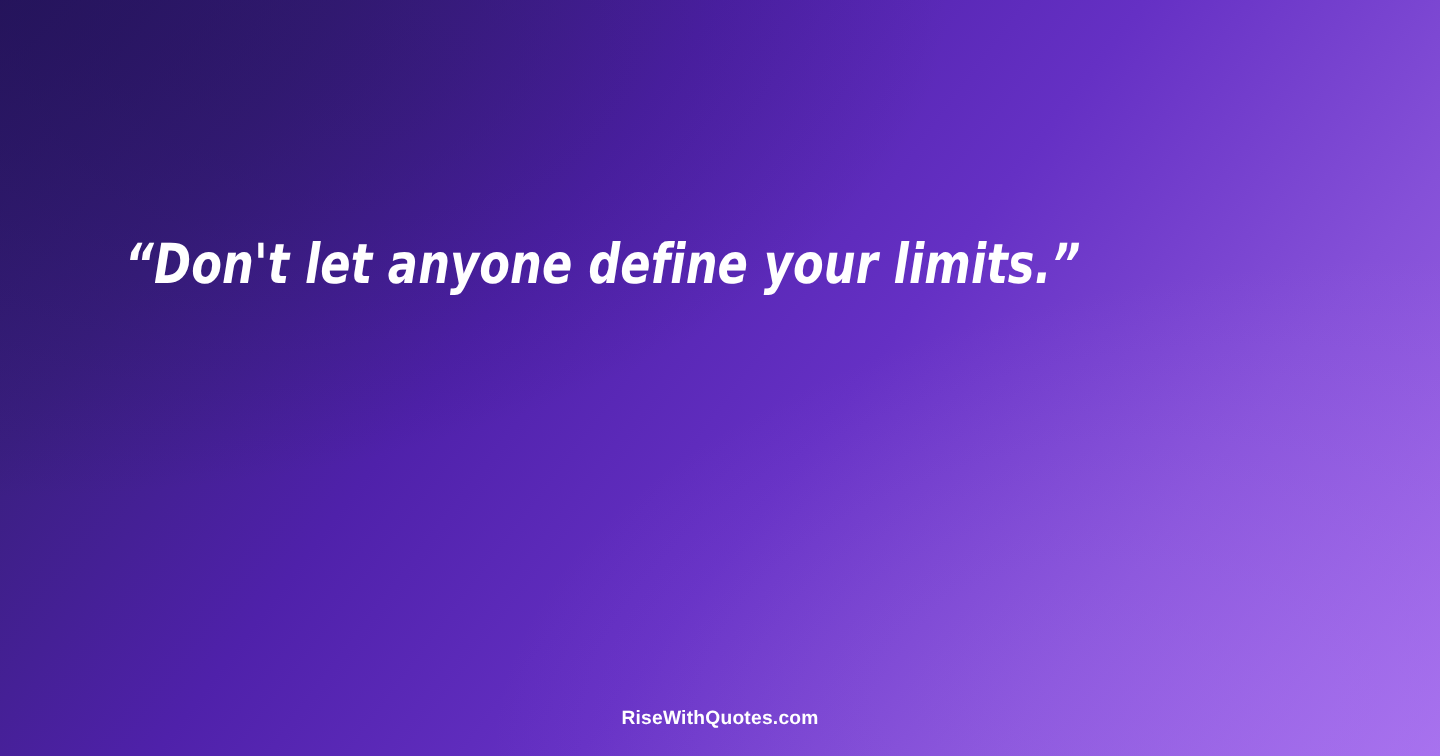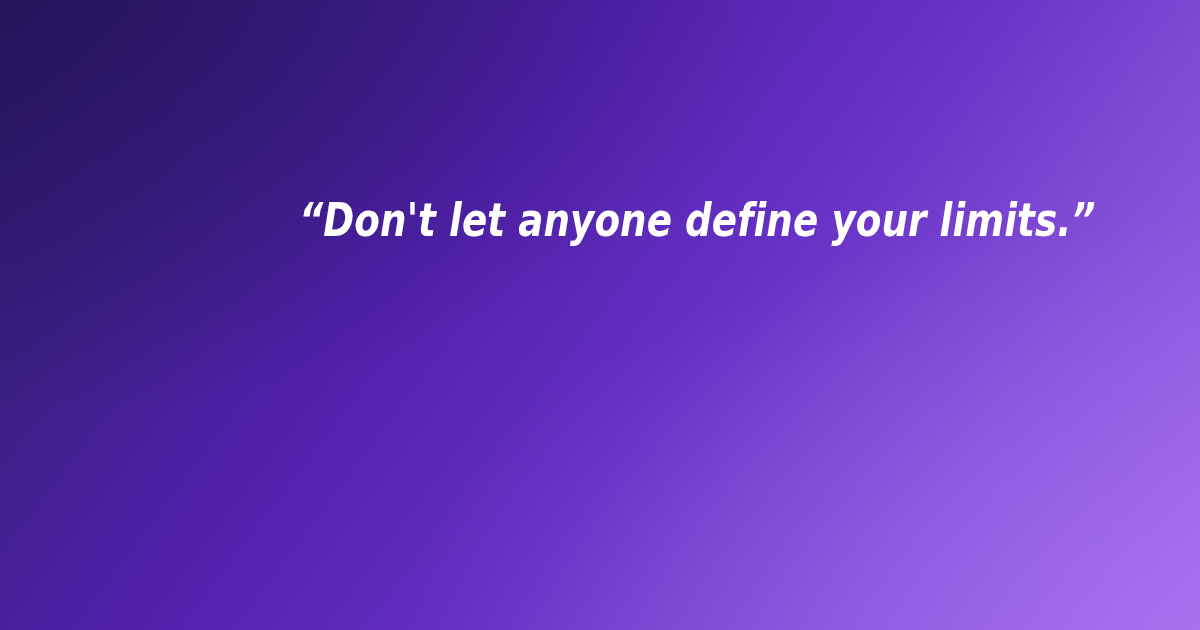--- a/index.html
+++ b/index.html
@@ -48,21 +48,21 @@
   }
 
   .quote-wrap {
     position: absolute;
     left: 0;
     right: 0;
     top: 0;
     height: 528px;
     display: flex;
     align-items: center;
-    justify-content: flex-end;
+    justify-content: flex-start;
     padding: 0 60px;
     box-sizing: border-box;
   }
 
   .quote-text {
     position: relative;
     margin: 0;
     top: -44px;
     max-width: 1000px;
     color: #ffffff;
@@ -96,14 +96,15 @@
 <body>
 
 <div class="quote-card">
 
   <div class="gradient-overlay"></div>
 
   <div class="quote-wrap">
     <blockquote class="quote-text">“Don't let anyone define your limits.”</blockquote>
   </div>
 
+  <div class="footer-brand">RiseWithQuotes.com</div>
 
 </div>
 
 </body></html>

